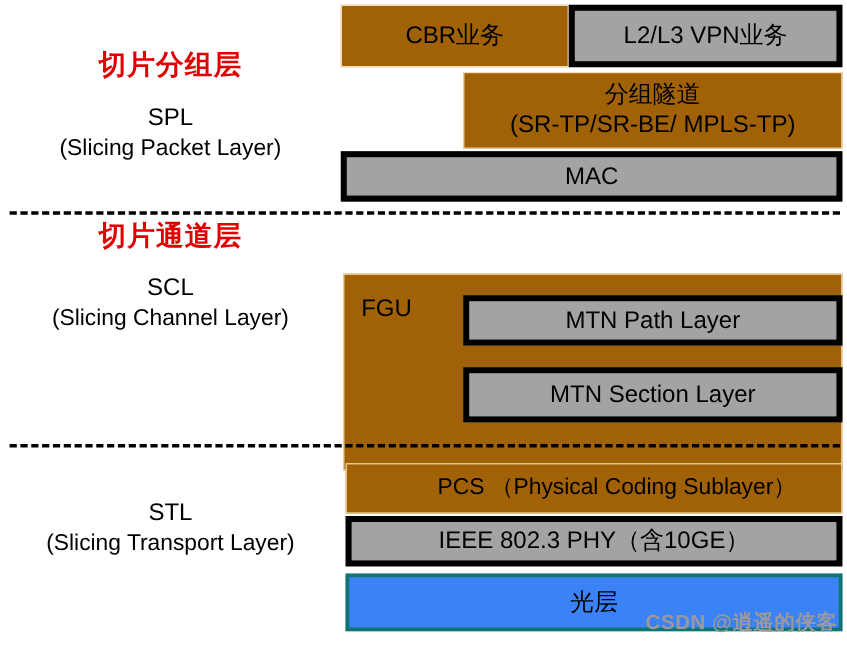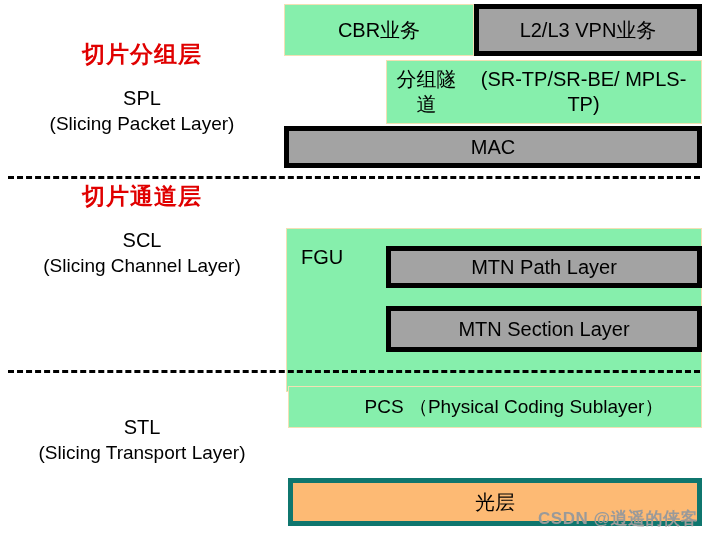--- a/index.html
+++ b/index.html
@@ -55,30 +55,30 @@
     color: #000000;
     font-size: 20px;
     line-height: 1.25;
   }
   .box.left-align {
     justify-content: flex-start;
     padding-left: 14px;
     text-align: left;
   }
   .cream {
-    background: #86efac;
+    background: #a16207;
     border: 1px solid #f2e0b4;
   }
   .green {
     background: #a3a3a3;
     border: 5px solid #000000;
   }
   .lightgreen {
-    background: #fdba74;
-    border: 5px solid #0f766e;
+    background: #3b82f6;
+    border: 3px solid #0f766e;
   }
   
   .dash {
     position: absolute;
     left: 8px;
     width: 692px;
     height: 0;
     border-top: 3px dashed #000000;
   }
   
@@ -101,21 +101,21 @@
   <div class="label-col" style="top:40px;">
     <div class="cn-title">切片分组层</div>
     <div class="abbr">SPL</div>
     <div class="full">(Slicing Packet Layer)</div>
   </div>
 
   <div class="box cream" style="left:284px; top:4px; width:190px; height:52px;">CBR业务</div>
 
   <div class="box green" style="left:474px; top:4px; width:228px; height:52px;">L2/L3 VPN业务</div>
 
-  <div class="box cream" style="left:386px; top:60px; width:316px; height:64px; flex-direction:row;">
+  <div class="box cream" style="left:386px; top:60px; width:316px; height:64px; flex-direction:column;">
     <span>分组隧道</span>
     <span>(SR-TP/SR-BE/ MPLS-TP)</span>
   </div>
 
   <div class="box green" style="left:284px; top:126px; width:418px; height:42px;">MAC</div>
 
   <div class="dash" style="top:176px;"></div>
 
   <div class="label-col" style="top:182px;">
     <div class="cn-title">切片通道层</div>
@@ -131,18 +131,19 @@
 
   <div class="dash" style="top:370px;"></div>
 
   <div class="label-col" style="top:398px;">
     <div class="abbr">STL</div>
     <div class="full">(Slicing Transport Layer)</div>
   </div>
 
   <div class="box cream" style="left:288px; top:386px; width:414px; height:42px; font-size:19px;padding-left:38px;">PCS （Physical Coding Sublayer）</div>
 
+  <div class="box green" style="left:288px; top:430px; width:414px; height:42px;">IEEE 802.3 PHY（含10GE）</div>
 
   <div class="box lightgreen" style="left:288px; top:478px; width:414px; height:48px;">光层</div>
 
   <div class="watermark">CSDN @逍遥的侠客</div>
 
 </div>
 
 </body></html>

